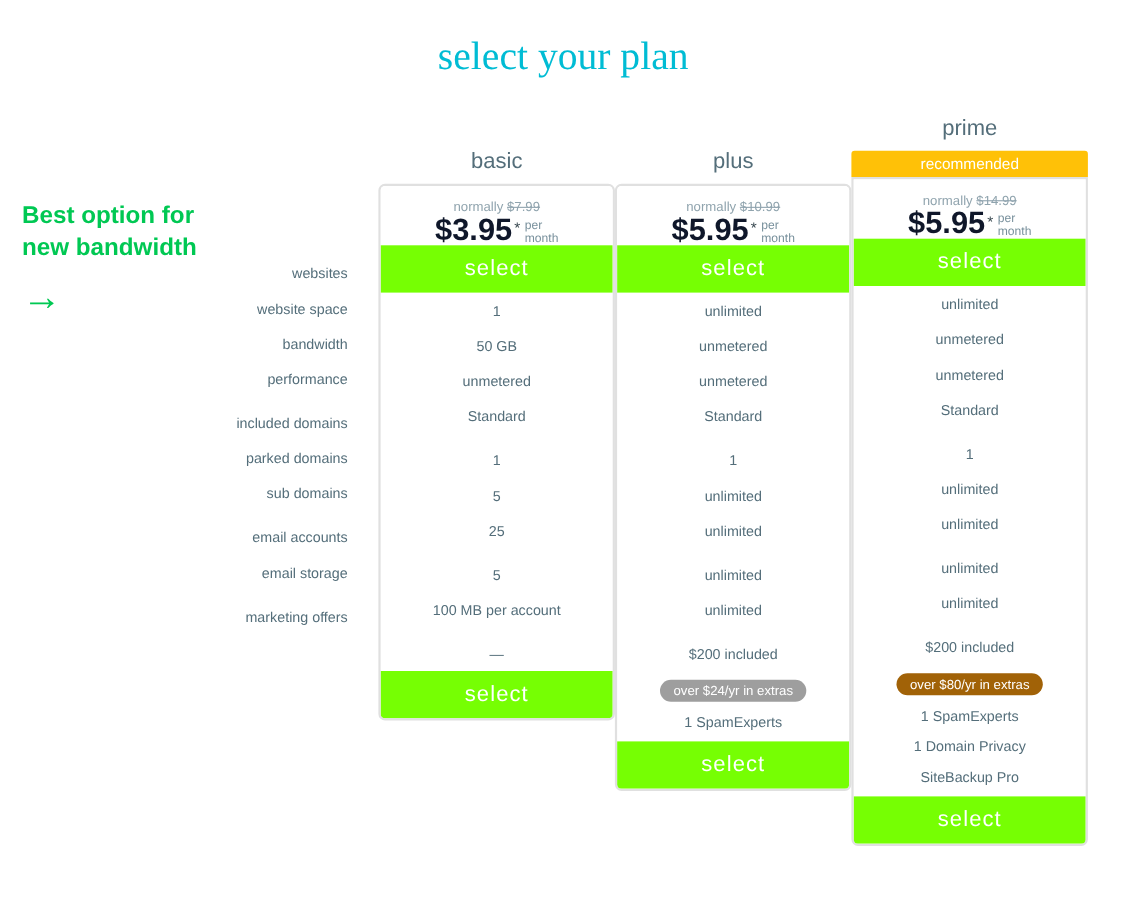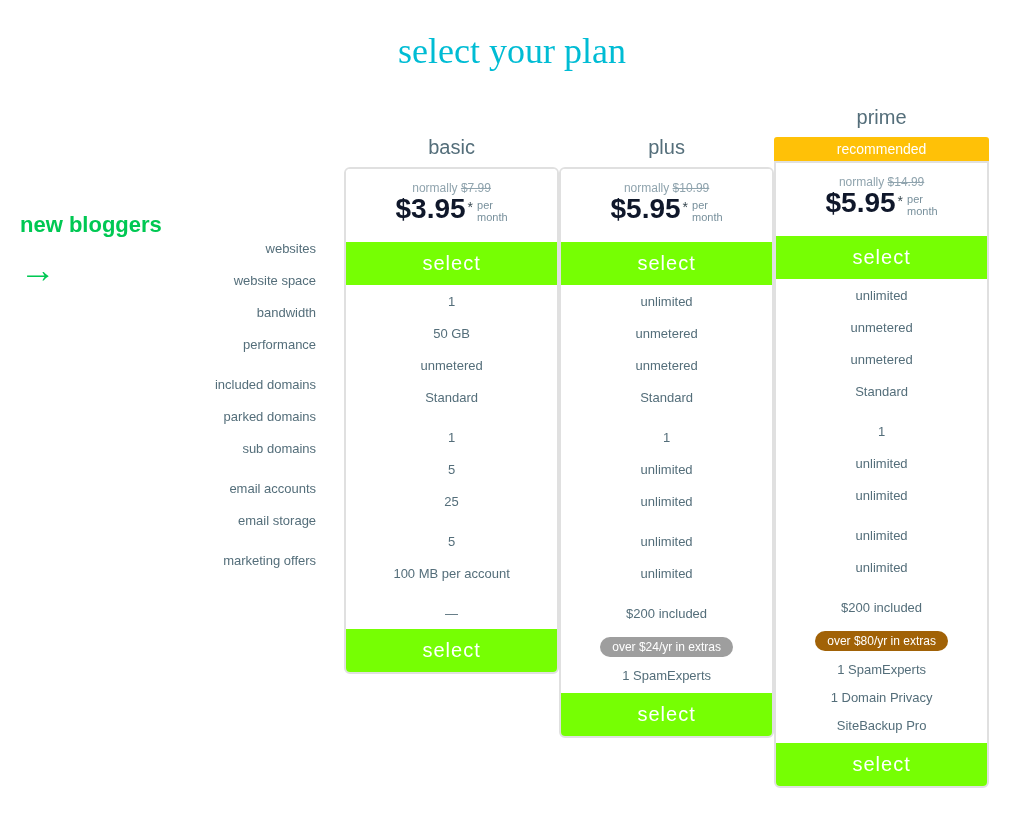--- a/index.html
+++ b/index.html
@@ -119,21 +119,21 @@
       display: flex;
       flex-direction: column;
     }
 
     .plan-card.has-badge {
       border-radius: 0 0 6px 6px;
     }
 
     .plan-pricing {
       background: #fff;
-      padding: 12px 10px 19px;
+      padding: 12px 10px 0;
       text-align: center;
     }
 
     .normally-text {
       font-size: 12px;
       color: #90a4ae;
     }
 
     .strikethrough {
       text-decoration: line-through;
@@ -252,22 +252,22 @@
   </style>
 </head>
 <body>
 
 <h1 class="page-title">select your plan</h1>
 
 <div class="main-container">
 
   <div class="sidebar-label">
     <span class="best-option-text">
-      <br>
-      <span>new bloggers</span>
+      <span>Best option for</span><br>
+      <span>new bandwidth</span>
     </span>
     <div class="arrow">→</div>
   </div>
 
   <div class="plans-area">
 
     <div class="feature-labels">
       <div class="feature-label">websites</div>
       <div class="feature-label">website space</div>
       <div class="feature-label">bandwidth</div>

